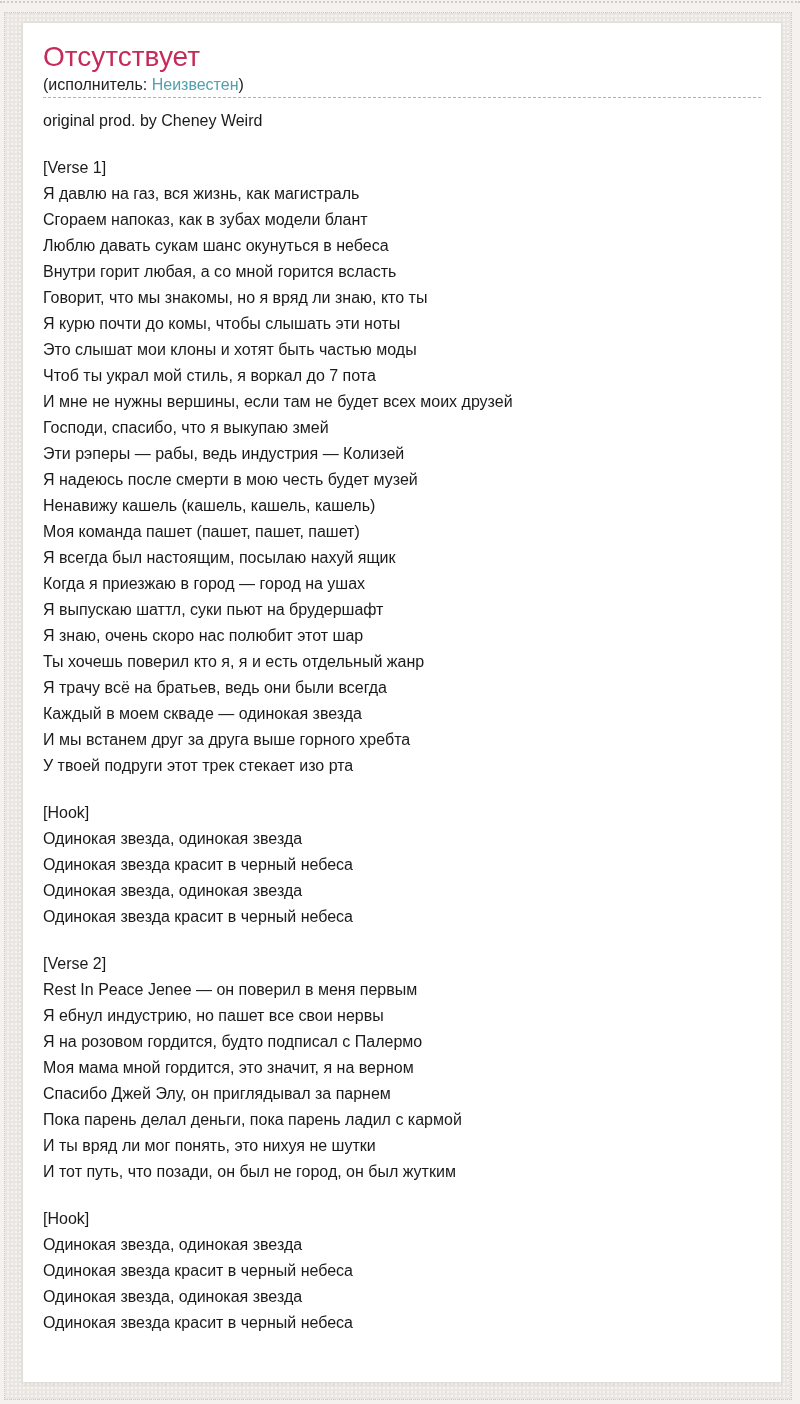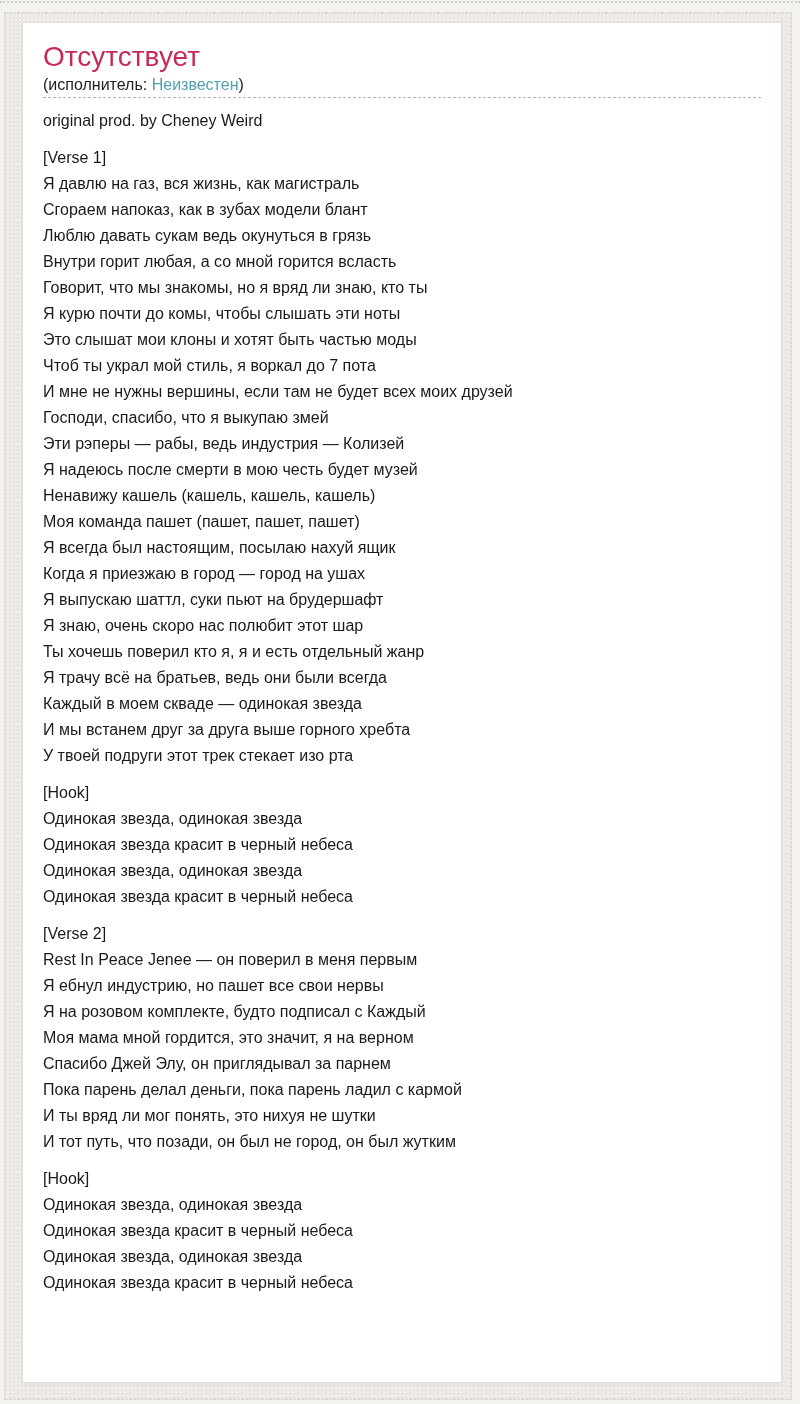--- a/index.html
+++ b/index.html
@@ -63,21 +63,21 @@
     color:var(--link);
     text-decoration:none;
     cursor:pointer;
   }
   .lyrics{
     margin-top:10px;
     font-size:16px;
     line-height:26px;
     color:var(--text);
   }
-  .section{margin-top:11px;}
+  .section{margin-top:21px;}
   .line{white-space:pre;}
 </style>
 </head>
 <body>
 
 <div class="top-dots"></div>
 <div class="bg-frame"></div>
 
 <div class="card">
   <div class="header">
@@ -85,21 +85,21 @@
     <div class="artist-line"><span>(</span><span>исполнитель:</span><span> </span><a class="artist-link">Неизвестен</a><span>)</span></div>
   </div>
 
   <div class="lyrics">
     <div class="line">original prod. by Cheney Weird</div>
     <div>
         <div class="section">
           <div class="line">[Verse 1]</div>
           <div class="line">Я давлю на газ, вся жизнь, как магистраль</div>
           <div class="line">Сгораем напоказ, как в зубах модели блант</div>
-          <div class="line">Люблю давать сукам ведь окунуться в грязь</div>
+          <div class="line">Люблю давать сукам шанс окунуться в небеса</div>
           <div class="line">Внутри горит любая, а со мной горится всласть</div>
           <div class="line">Говорит, что мы знакомы, но я вряд ли знаю, кто ты</div>
           <div class="line">Я курю почти до комы, чтобы слышать эти ноты</div>
           <div class="line">Это слышат мои клоны и хотят быть частью моды</div>
           <div class="line">Чтоб ты украл мой стиль, я воркал до 7 пота</div>
           <div class="line">И мне не нужны вершины, если там не будет всех моих друзей</div>
           <div class="line">Господи, спасибо, что я выкупаю змей</div>
           <div class="line">Эти рэперы — рабы, ведь индустрия — Колизей</div>
           <div class="line">Я надеюсь после смерти в мою честь будет музей</div>
           <div class="line">Ненавижу кашель (кашель, кашель, кашель)</div>
@@ -118,21 +118,21 @@
           <div class="line">[Hook]</div>
           <div class="line">Одинокая звезда, одинокая звезда</div>
           <div class="line">Одинокая звезда красит в черный небеса</div>
           <div class="line">Одинокая звезда, одинокая звезда</div>
           <div class="line">Одинокая звезда красит в черный небеса</div>
         </div>
         <div class="section">
           <div class="line">[Verse 2]</div>
           <div class="line">Rest In Peace Jenee — он поверил в меня первым</div>
           <div class="line">Я ебнул индустрию, но пашет все свои нервы</div>
-          <div class="line">Я на розовом комплекте, будто подписал с Каждый</div>
+          <div class="line">Я на розовом гордится, будто подписал с Палермо</div>
           <div class="line">Моя мама мной гордится, это значит, я на верном</div>
           <div class="line">Спасибо Джей Элу, он приглядывал за парнем</div>
           <div class="line">Пока парень делал деньги, пока парень ладил с кармой</div>
           <div class="line">И ты вряд ли мог понять, это нихуя не шутки</div>
           <div class="line">И тот путь, что позади, он был не город, он был жутким</div>
         </div>
         <div class="section">
           <div class="line">[Hook]</div>
           <div class="line">Одинокая звезда, одинокая звезда</div>
           <div class="line">Одинокая звезда красит в черный небеса</div>

